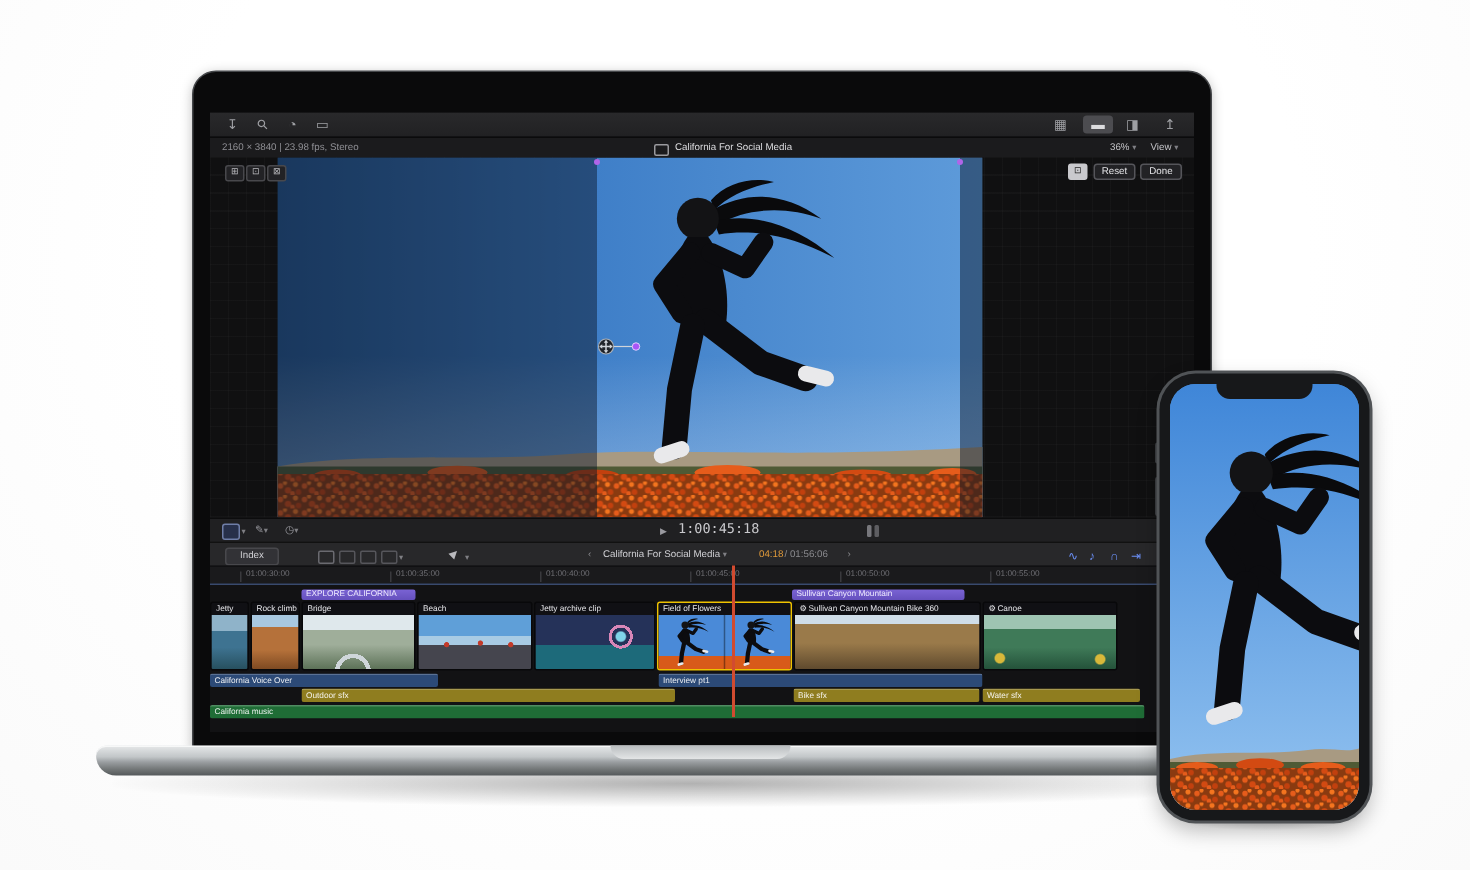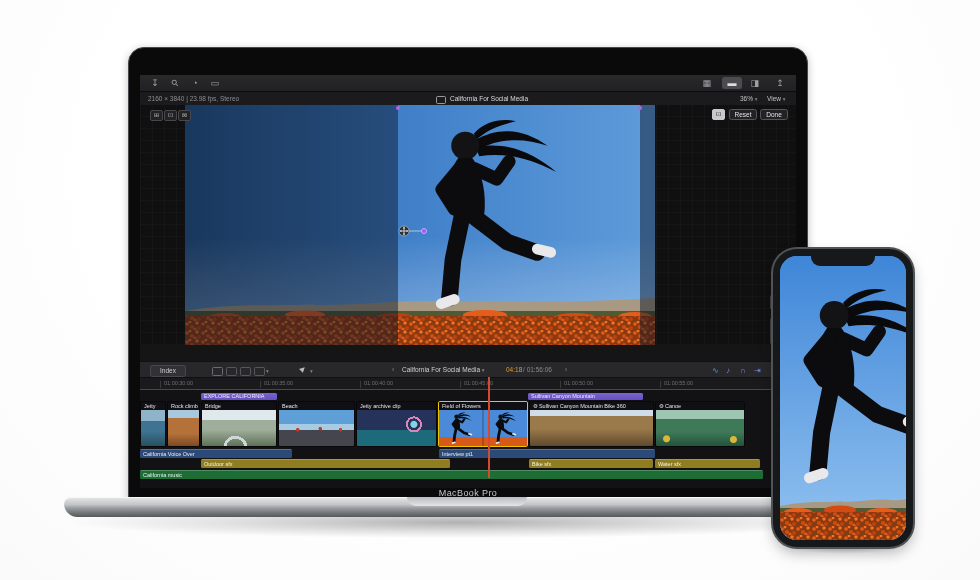--- a/index.html
+++ b/index.html
@@ -165,20 +165,30 @@
     </svg>
 
     <span class="v-btn" style="left:10px;top:5px">⊞</span>
     <span class="v-btn" style="left:24px;top:5px">⊡</span>
     <span class="v-btn" style="left:38px;top:5px">⊠</span>
     <span class="v-btn lit" style="left:572px;top:4px">⊡</span>
     <span class="pill" style="left:589px;top:4px;width:26px">Reset</span>
     <span class="pill" style="left:620px;top:4px;width:26px">Done</span>
   </div>
 
+  <div class="abs tcbar">
+    <span class="abs" style="left:8px;top:3px;width:10px;height:9px;border:1px solid #6f7ea8;border-radius:2px;background:#27304a"></span>
+    <span class="abs caret" style="left:21px;top:5px">▾</span>
+    <span class="abs" style="left:30px;top:3px;color:#9a9aa0;font-size:7px">✎<span class="caret">▾</span></span>
+    <span class="abs" style="left:50px;top:3px;color:#9a9aa0;font-size:7px">◷<span class="caret">▾</span></span>
+    <span class="abs" style="left:300px;top:4px;color:#9a9aa0;font-size:6px">▶</span>
+    <span class="abs" style="left:312px;top:2px;color:#c9c9cd;font-size:9px;font-family:'DejaVu Sans Mono',monospace">1:00:45:18</span>
+    <span class="meterbar" style="left:438px"></span>
+    <span class="meterbar" style="left:443px;opacity:.7"></span>
+  </div>
 
   <div class="abs tlbar">
     <span class="abs index-btn">Index</span>
     <span class="ca-ic" style="left:72px"></span>
     <span class="ca-ic" style="left:86px;opacity:.7"></span>
     <span class="ca-ic" style="left:100px;opacity:.7"></span>
     <span class="ca-ic" style="left:114px;opacity:.7"></span>
     <span class="abs caret" style="left:126px;top:6px">▾</span>
     <span class="abs" style="left:160px;top:3px;color:#b9b9bd;font-size:7px;transform:rotate(-45deg)">▶</span>
     <span class="abs caret" style="left:170px;top:6px">▾</span>
@@ -251,21 +261,20 @@
     <div class="aclip a-blue" style="left:299px;top:59px;width:216px">Interview pt1</div>
     <div class="aclip a-olive" style="left:61px;top:69px;width:249px">Outdoor sfx</div>
     <div class="aclip a-olive" style="left:389px;top:69px;width:124px">Bike sfx</div>
     <div class="aclip a-olive" style="left:515px;top:69px;width:105px">Water sfx</div>
     <div class="aclip a-green" style="left:0;top:80px;width:623px">California music</div>
   </div>
 
   <div class="abs playhead"></div>
 </div>
 
-<div class="abs mac-brand">MacBook Pro</div>
 <div class="abs mac-base"></div>
 <div class="abs mac-scoop"></div>
 
 <div class="abs phone-shadow"></div>
 <div class="abs phone-btn" style="left:770px;top:295px;width:3px;height:14px;border-radius:2px"></div>
 <div class="abs phone-btn" style="left:770px;top:318px;width:3px;height:26px;border-radius:2px"></div>
 <div class="abs phone-btn" style="left:911px;top:318px;width:3px;height:38px;border-radius:2px"></div>
 <div class="abs phone"></div>
 <div class="abs phone-screen">
   <svg width="126" height="284" viewBox="0 0 126 284">

